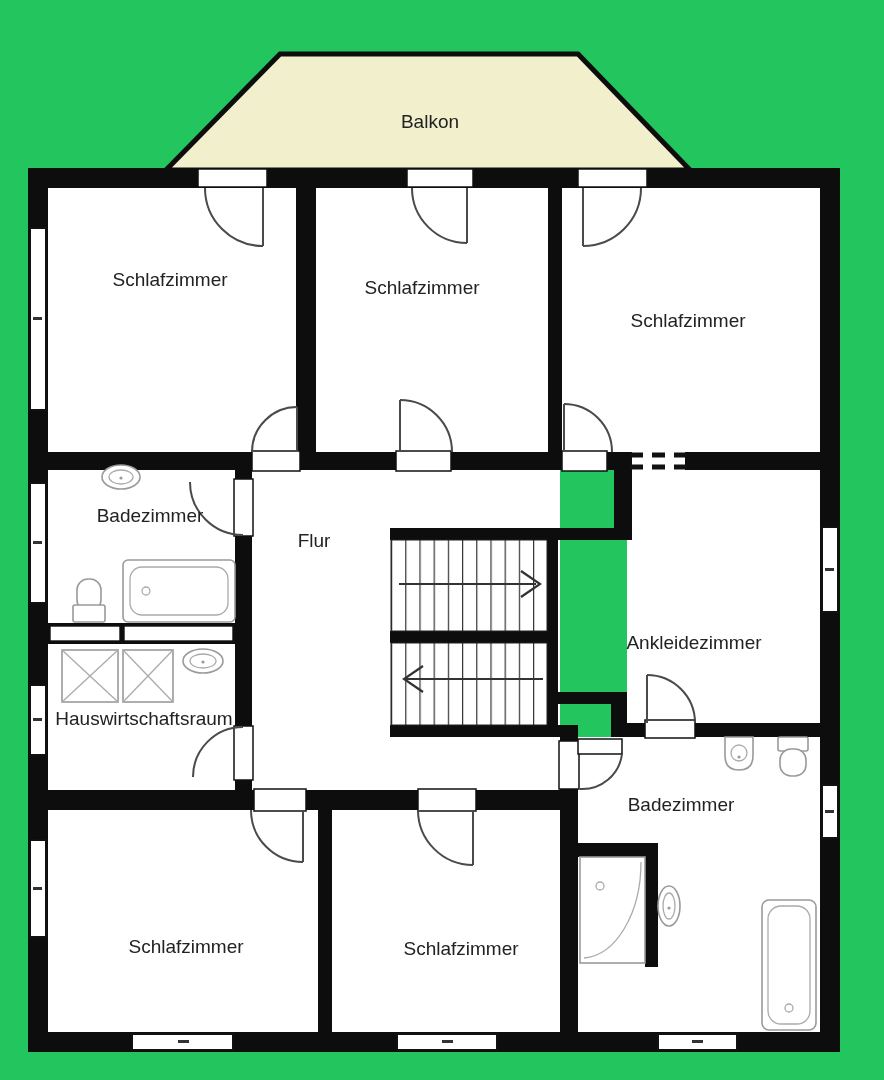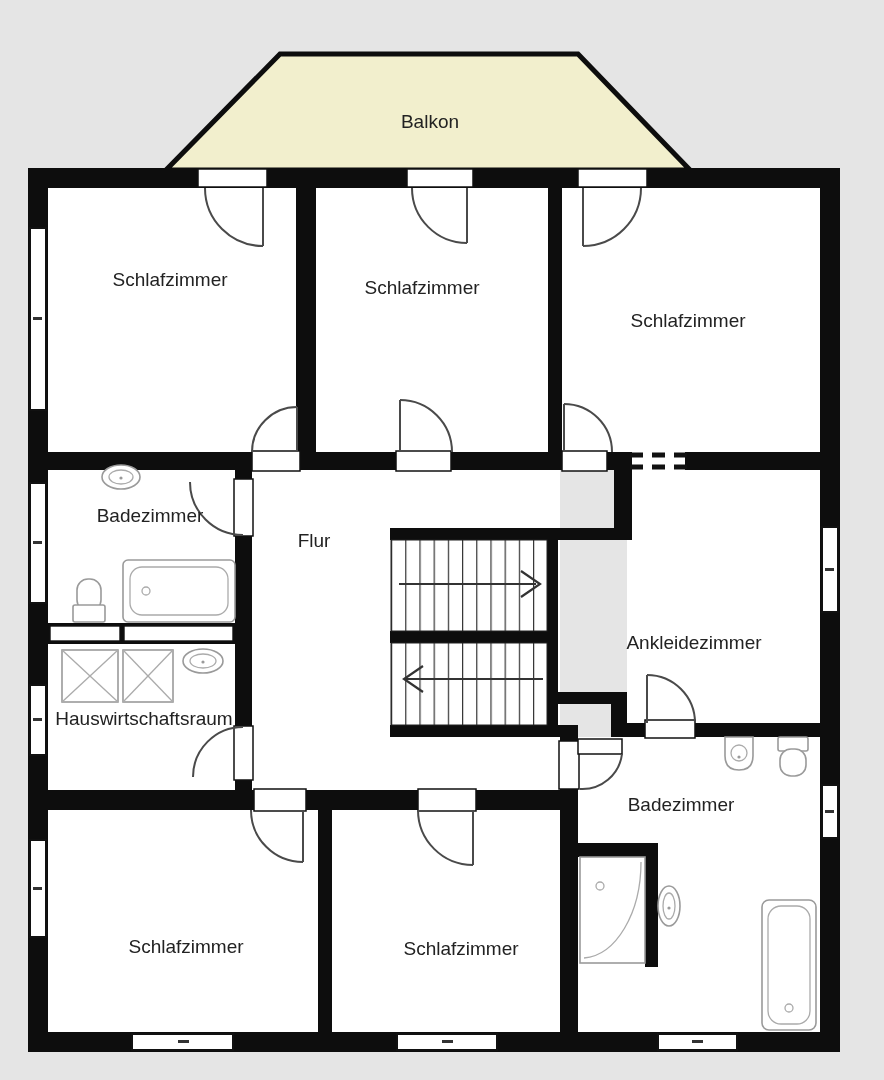--- a/index.html
+++ b/index.html
@@ -1,17 +1,17 @@
 <!DOCTYPE html>
 <html><head>
 <meta charset="utf-8">
 <title>Floor Plan</title>
 <style>
   html,body{margin:0;padding:0;background:#ffffff;}
-  .canvas{position:relative;width:884px;height:1080px;background:#e5e5e5;overflow:hidden;}
+  .canvas{position:relative;width:884px;height:1080px;background:#22c55e;overflow:hidden;}
   svg{position:absolute;left:0;top:0;}
   text.room-label{font-family:"Liberation Sans", sans-serif;font-size:19px;fill:#222222;}
   .wall{fill:#0d0d0d;}
   .floor{fill:#ffffff;}
   .threshold{fill:#ffffff;stroke:#111111;stroke-width:1.5;}
   .window{fill:#ffffff;stroke:#111111;stroke-width:2;}
   .wtick{fill:#333333;}
   .door{stroke:#4a4a4a;stroke-width:2;fill:none;}
   .fix{stroke:#9a9a9a;stroke-width:1.6;fill:#ffffff;}
   .fix2{stroke:#ababab;stroke-width:1.3;fill:none;}

